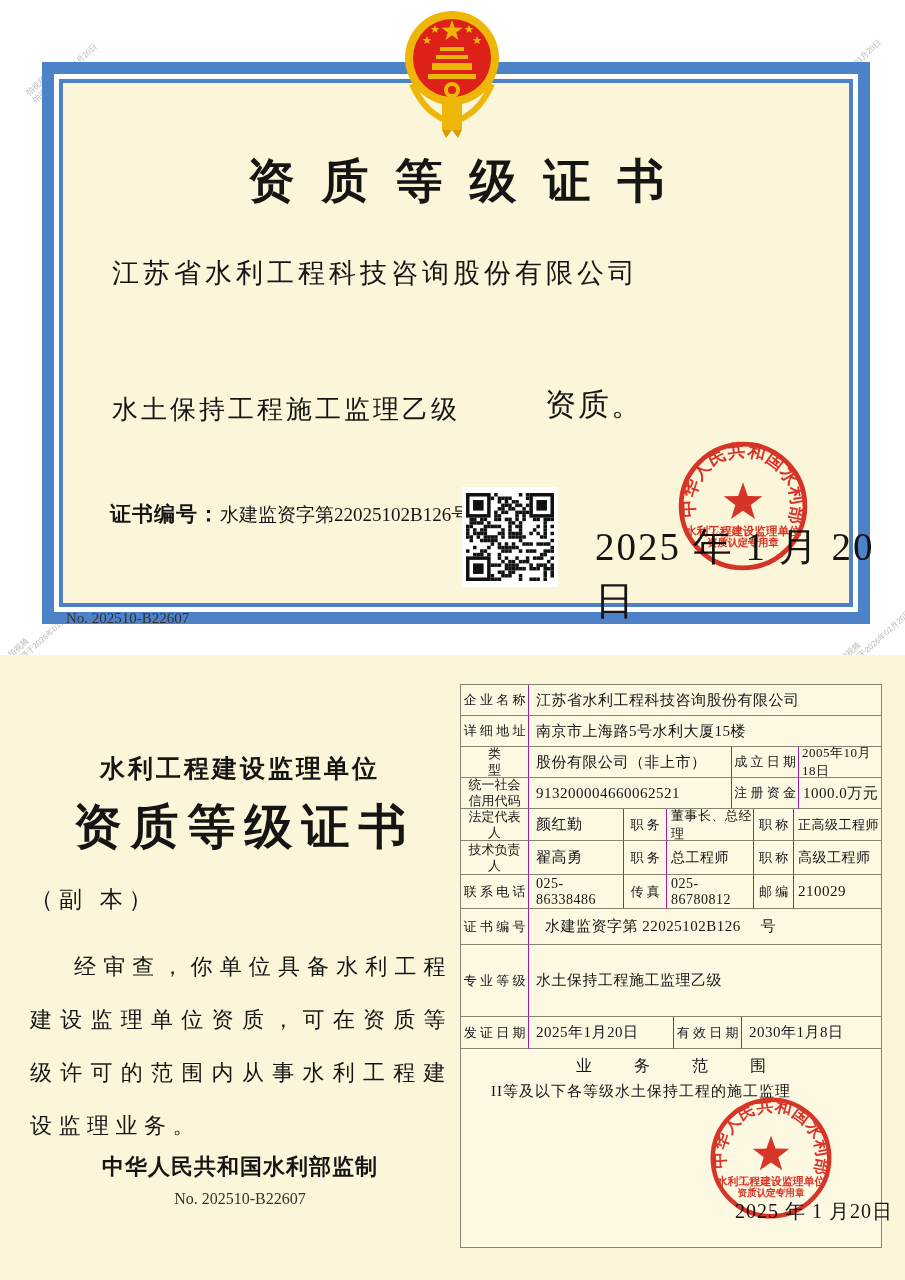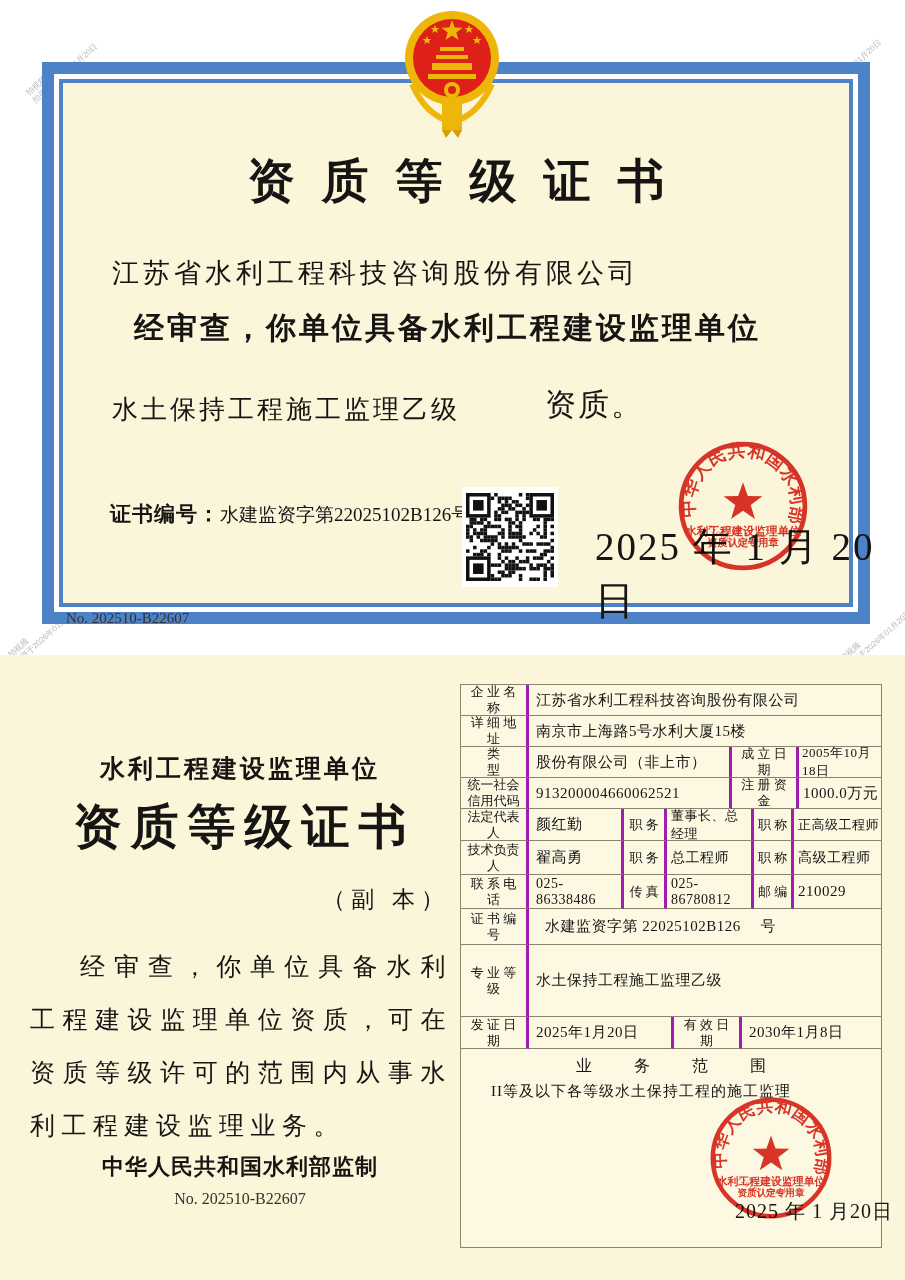--- a/index.html
+++ b/index.html
@@ -24,31 +24,31 @@
   .kv{font-size:19px;}
   .kv b{font-size:21px;letter-spacing:1px;}
   .date1{left:595px;top:520px;font-size:39px;letter-spacing:2px;}
   .serial1{left:66px;top:610px;font-size:15px;color:#33312e;}
   .qrbox{left:462px;top:487px;width:96px;height:100px;background:#ffffff;display:flex;
          align-items:center;justify-content:center;}
   
   .dup-h1{left:30px;top:752px;width:420px;text-align:center;font-size:25px;font-weight:bold;letter-spacing:3px;}
   .dup-h2{left:30px;top:795px;width:420px;text-align:center;font-size:48px;font-weight:bold;
           letter-spacing:9px;padding-left:9px;box-sizing:border-box;}
-  .dup-sub{left:30px;top:884px;width:420px;text-align:right;font-size:23px;letter-spacing:6px;}
-  .dup-par{left:30px;top:940px;width:422px;font-size:25px;letter-spacing:6.5px;line-height:53px;
+  .dup-sub{left:30px;top:884px;width:420px;text-align:left;font-size:23px;letter-spacing:6px;}
+  .dup-par{left:30px;top:940px;width:422px;font-size:22px;letter-spacing:6.5px;line-height:53px;
            text-indent:2em;text-align:justify;}
   .dup-foot{left:30px;top:1152px;width:420px;text-align:center;font-size:22px;font-weight:bold;letter-spacing:1px;}
   .serial2{left:30px;top:1190px;width:420px;text-align:center;font-size:16px;color:#33312e;}
   .date2{left:735px;top:1198px;font-size:20px;letter-spacing:1px;}
   
   .tbl{left:460px;top:684px;width:422px;height:564px;border:1px solid #87846f;box-sizing:border-box;
        display:flex;flex-direction:column;background:#fcf8e2;}
   .trow{display:flex;flex-shrink:0;}
-  .cell{box-sizing:border-box;border-right:3px solid #a21caf;border-bottom:1px solid #87846f;
+  .cell{box-sizing:border-box;border-right:1px solid #a21caf;border-bottom:1px solid #87846f;
         display:flex;align-items:center;}
   .cell.last{border-right:none;}
   .lbl{justify-content:center;text-align:center;font-size:13px;line-height:1.2;padding:0 2px;}
   .val{padding-left:7px;font-size:15px;letter-spacing:.5px;}
   .bigcell{flex:1;border-bottom:none;display:block;position:relative;}
   .scope-h{margin-top:7px;text-align:center;font-size:16px;letter-spacing:42px;padding-left:42px;}
   .scope-t{margin-top:5px;padding-left:30px;font-size:15px;letter-spacing:1px;}
   .seal{mix-blend-mode:multiply;opacity:.92;}
 </style>
 </head>
@@ -81,21 +81,20 @@
     <rect x="42" y="41" width="24" height="4" fill="#efb60a"></rect>
     <rect x="38" y="49" width="32" height="4" fill="#efb60a"></rect>
     <rect x="34" y="57" width="40" height="7" fill="#efb60a"></rect>
     <rect x="30" y="68" width="48" height="5" fill="#efb60a"></rect>
     <circle cx="54" cy="84" r="8" fill="#efb60a"></circle>
     <circle cx="54" cy="84" r="4" fill="#dd2018"></circle>
   </svg>
 
   <div class="abs cert-title" style="letter-spacing:27px;">资质等级证书</div>
   <div class="abs company">江苏省水利工程科技咨询股份有限公司</div>
-  <div class="abs statement">经审查，你单位具备水利工程建设监理单位</div>
   <div class="abs level">水土保持工程施工监理乙级</div>
   <div class="abs suffix">资质。</div>
 
   <div class="abs kv" style="left:110px;top:500px;">
     <b class="hei">证书编号：</b><span>水建监资字第22025102B126号</span>
   </div>
 
   <div class="abs qrbox">
     <svg id="qr" width="88" height="88" viewBox="0 0 88 88">
         <rect x="28.16" y="0" width="3.52" height="3.52" fill="#111"></rect>

